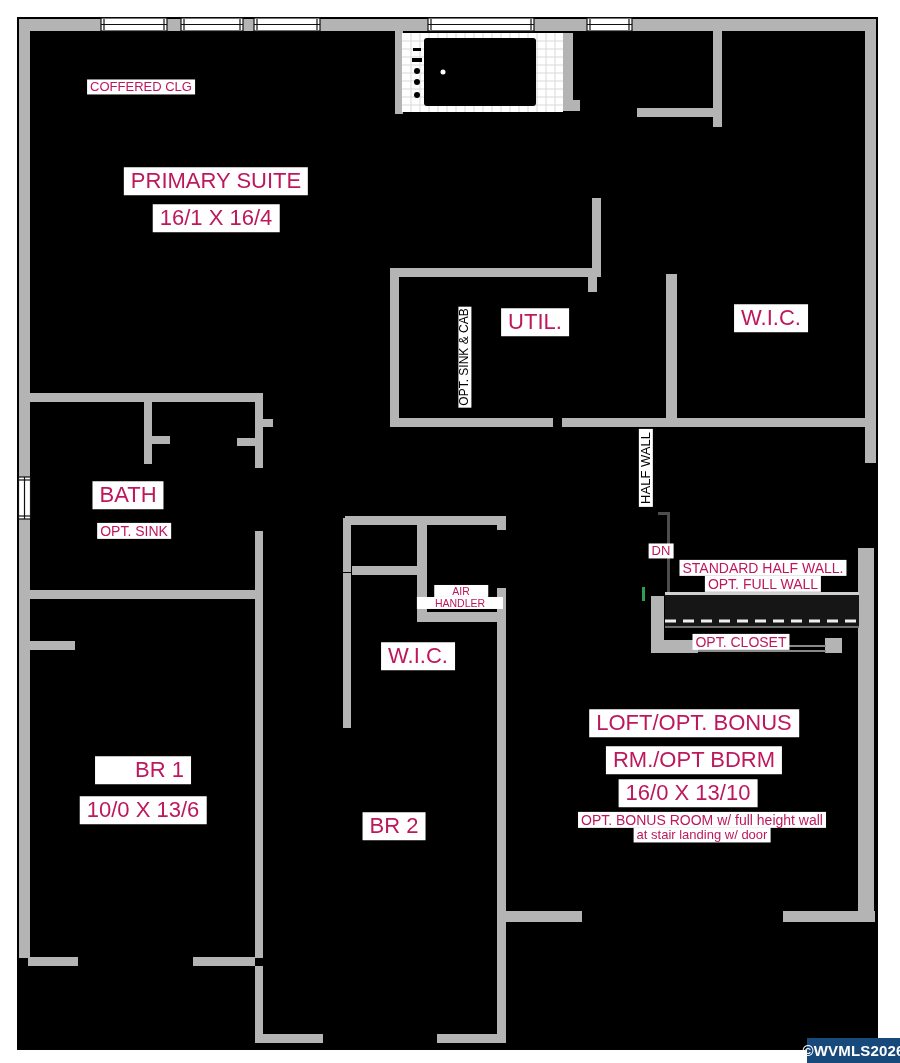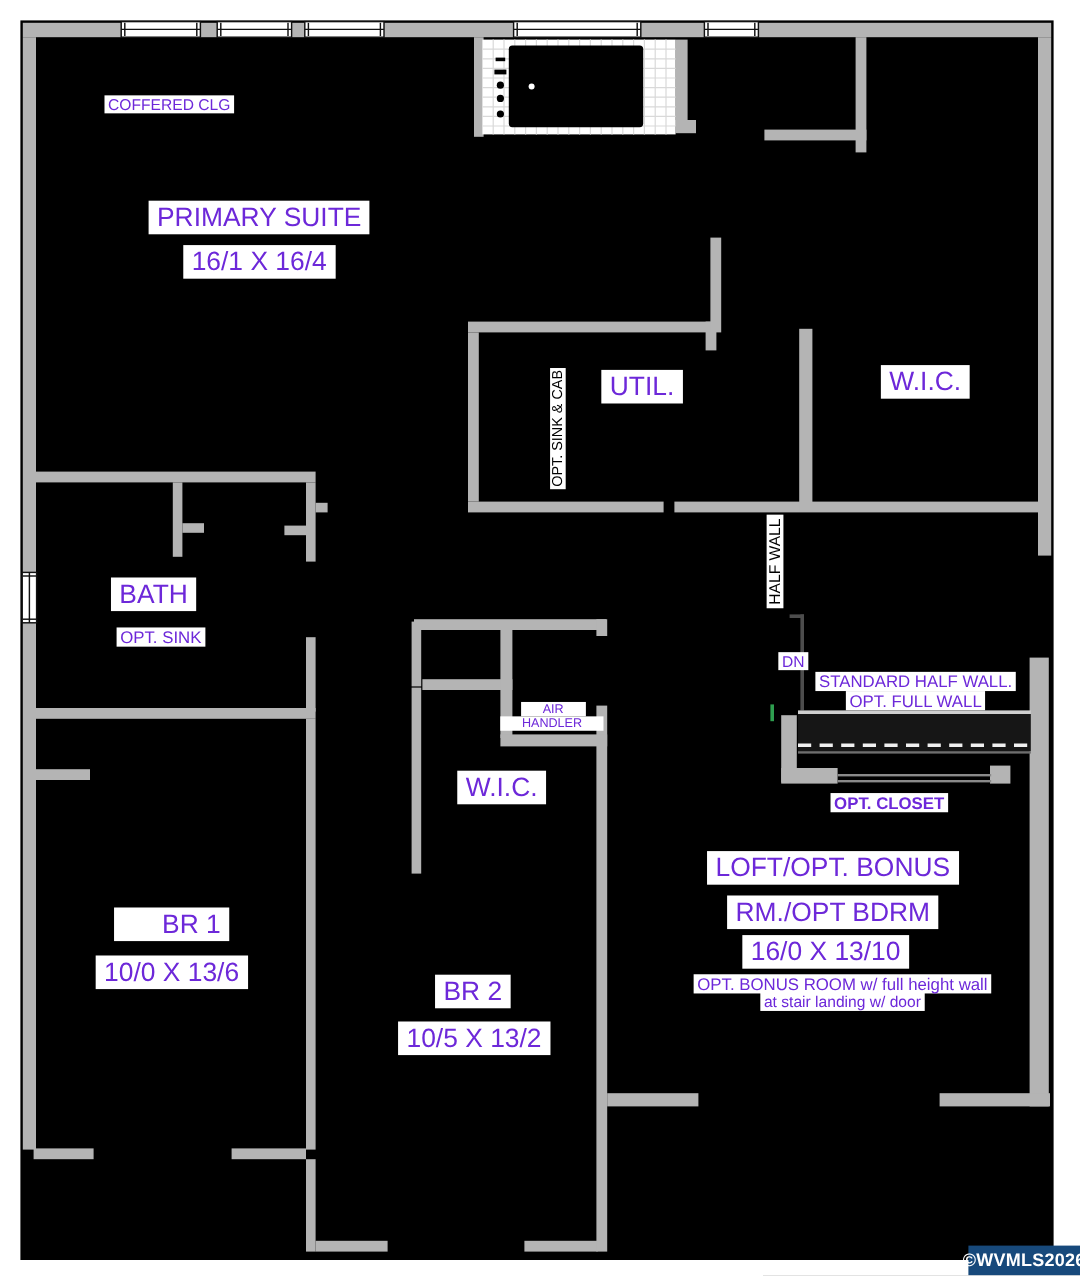--- a/index.html
+++ b/index.html
@@ -1,19 +1,19 @@
 <!DOCTYPE html>
 <html><head>
 <meta charset="utf-8">
 <style>
   html,body{margin:0;padding:0;background:#ffffff;}
   .plan{position:relative;width:900px;height:1063px;background:#ffffff;
         font-family:"Liberation Sans","DejaVu Sans",sans-serif;overflow:hidden;}
   .plan svg{position:absolute;left:0;top:0;}
-  .line{position:absolute;transform:translate(-50%,-50%);background:#ffffff;color:#6d28d9;
+  .line{position:absolute;transform:translate(-50%,-50%);background:#ffffff;color:#be185d;
         white-space:nowrap;line-height:1.16;text-align:left;}
   .vline{position:absolute;transform:translate(-50%,-50%) rotate(-90deg);background:#ffffff;
         color:#000;white-space:nowrap;line-height:1.1;text-align:center;}
   .big{font-size:22px;padding:1px 7px;}
   .s14{font-size:14px;padding:0 3px;}
   .s13{font-size:13px;padding:0 3px;}
   .s12{font-size:12px;padding:0 2px;}
   .s11{font-size:10.5px;padding:0 18px;line-height:1.15;}
   .wm{position:absolute;left:807px;top:1038px;width:93px;height:25px;background:#17497b;
       color:#ffffff;font-weight:bold;font-size:15px;display:flex;align-items:center;
@@ -165,32 +165,31 @@
 
   <div class="line big" style="left:771px;top:318px;">W.I.C.</div>
 
   <div class="line big" style="left:128px;top:495px;">BATH</div>
   <div class="line s14" style="left:134px;top:531px;">OPT. SINK</div>
 
   <div class="vline s13" style="left:646px;top:468px;">HALF WALL</div>
   <div class="line s13" style="left:661px;top:551px;">DN</div>
   <div class="line s14" style="left:763px;top:568px;">STANDARD HALF WALL.</div>
   <div class="line s14" style="left:763px;top:584px;">OPT. FULL WALL</div>
-  <div class="line s14" style="left:741px;top:669px;font-weight:bold;">OPT. CLOSET</div>
+  <div class="line s14" style="left:741px;top:642px;">OPT. CLOSET</div>
 
   <div class="line s11" style="left:461px;top:591px;">AIR</div>
   <div class="line s11" style="left:460px;top:603px;">HANDLER</div>
 
   <div class="line big" style="left:418px;top:656px;">W.I.C.</div>
 
   <div class="line big" style="left:143px;top:770px;padding-left:40px;">BR 1</div>
   <div class="line big" style="left:143px;top:810px;">10/0 X 13/6</div>
 
   <div class="line big" style="left:394px;top:826px;">BR 2</div>
-  <div class="line big" style="left:395px;top:865px;">10/5 X 13/2</div>
 
   <div class="line big" style="left:694px;top:760px;">RM./OPT BDRM</div>
   <div class="line big" style="left:694px;top:723px;">LOFT/OPT. BONUS</div>
   <div class="line big" style="left:688px;top:793px;">16/0 X 13/10</div>
   <div class="line s14" style="left:702px;top:820px;">OPT. BONUS ROOM w/ full height wall</div>
   <div class="line s13" style="left:702px;top:835px;">at stair landing w/ door</div>
 
   <div class="wm">©WVMLS2026</div>
 
 </div>

